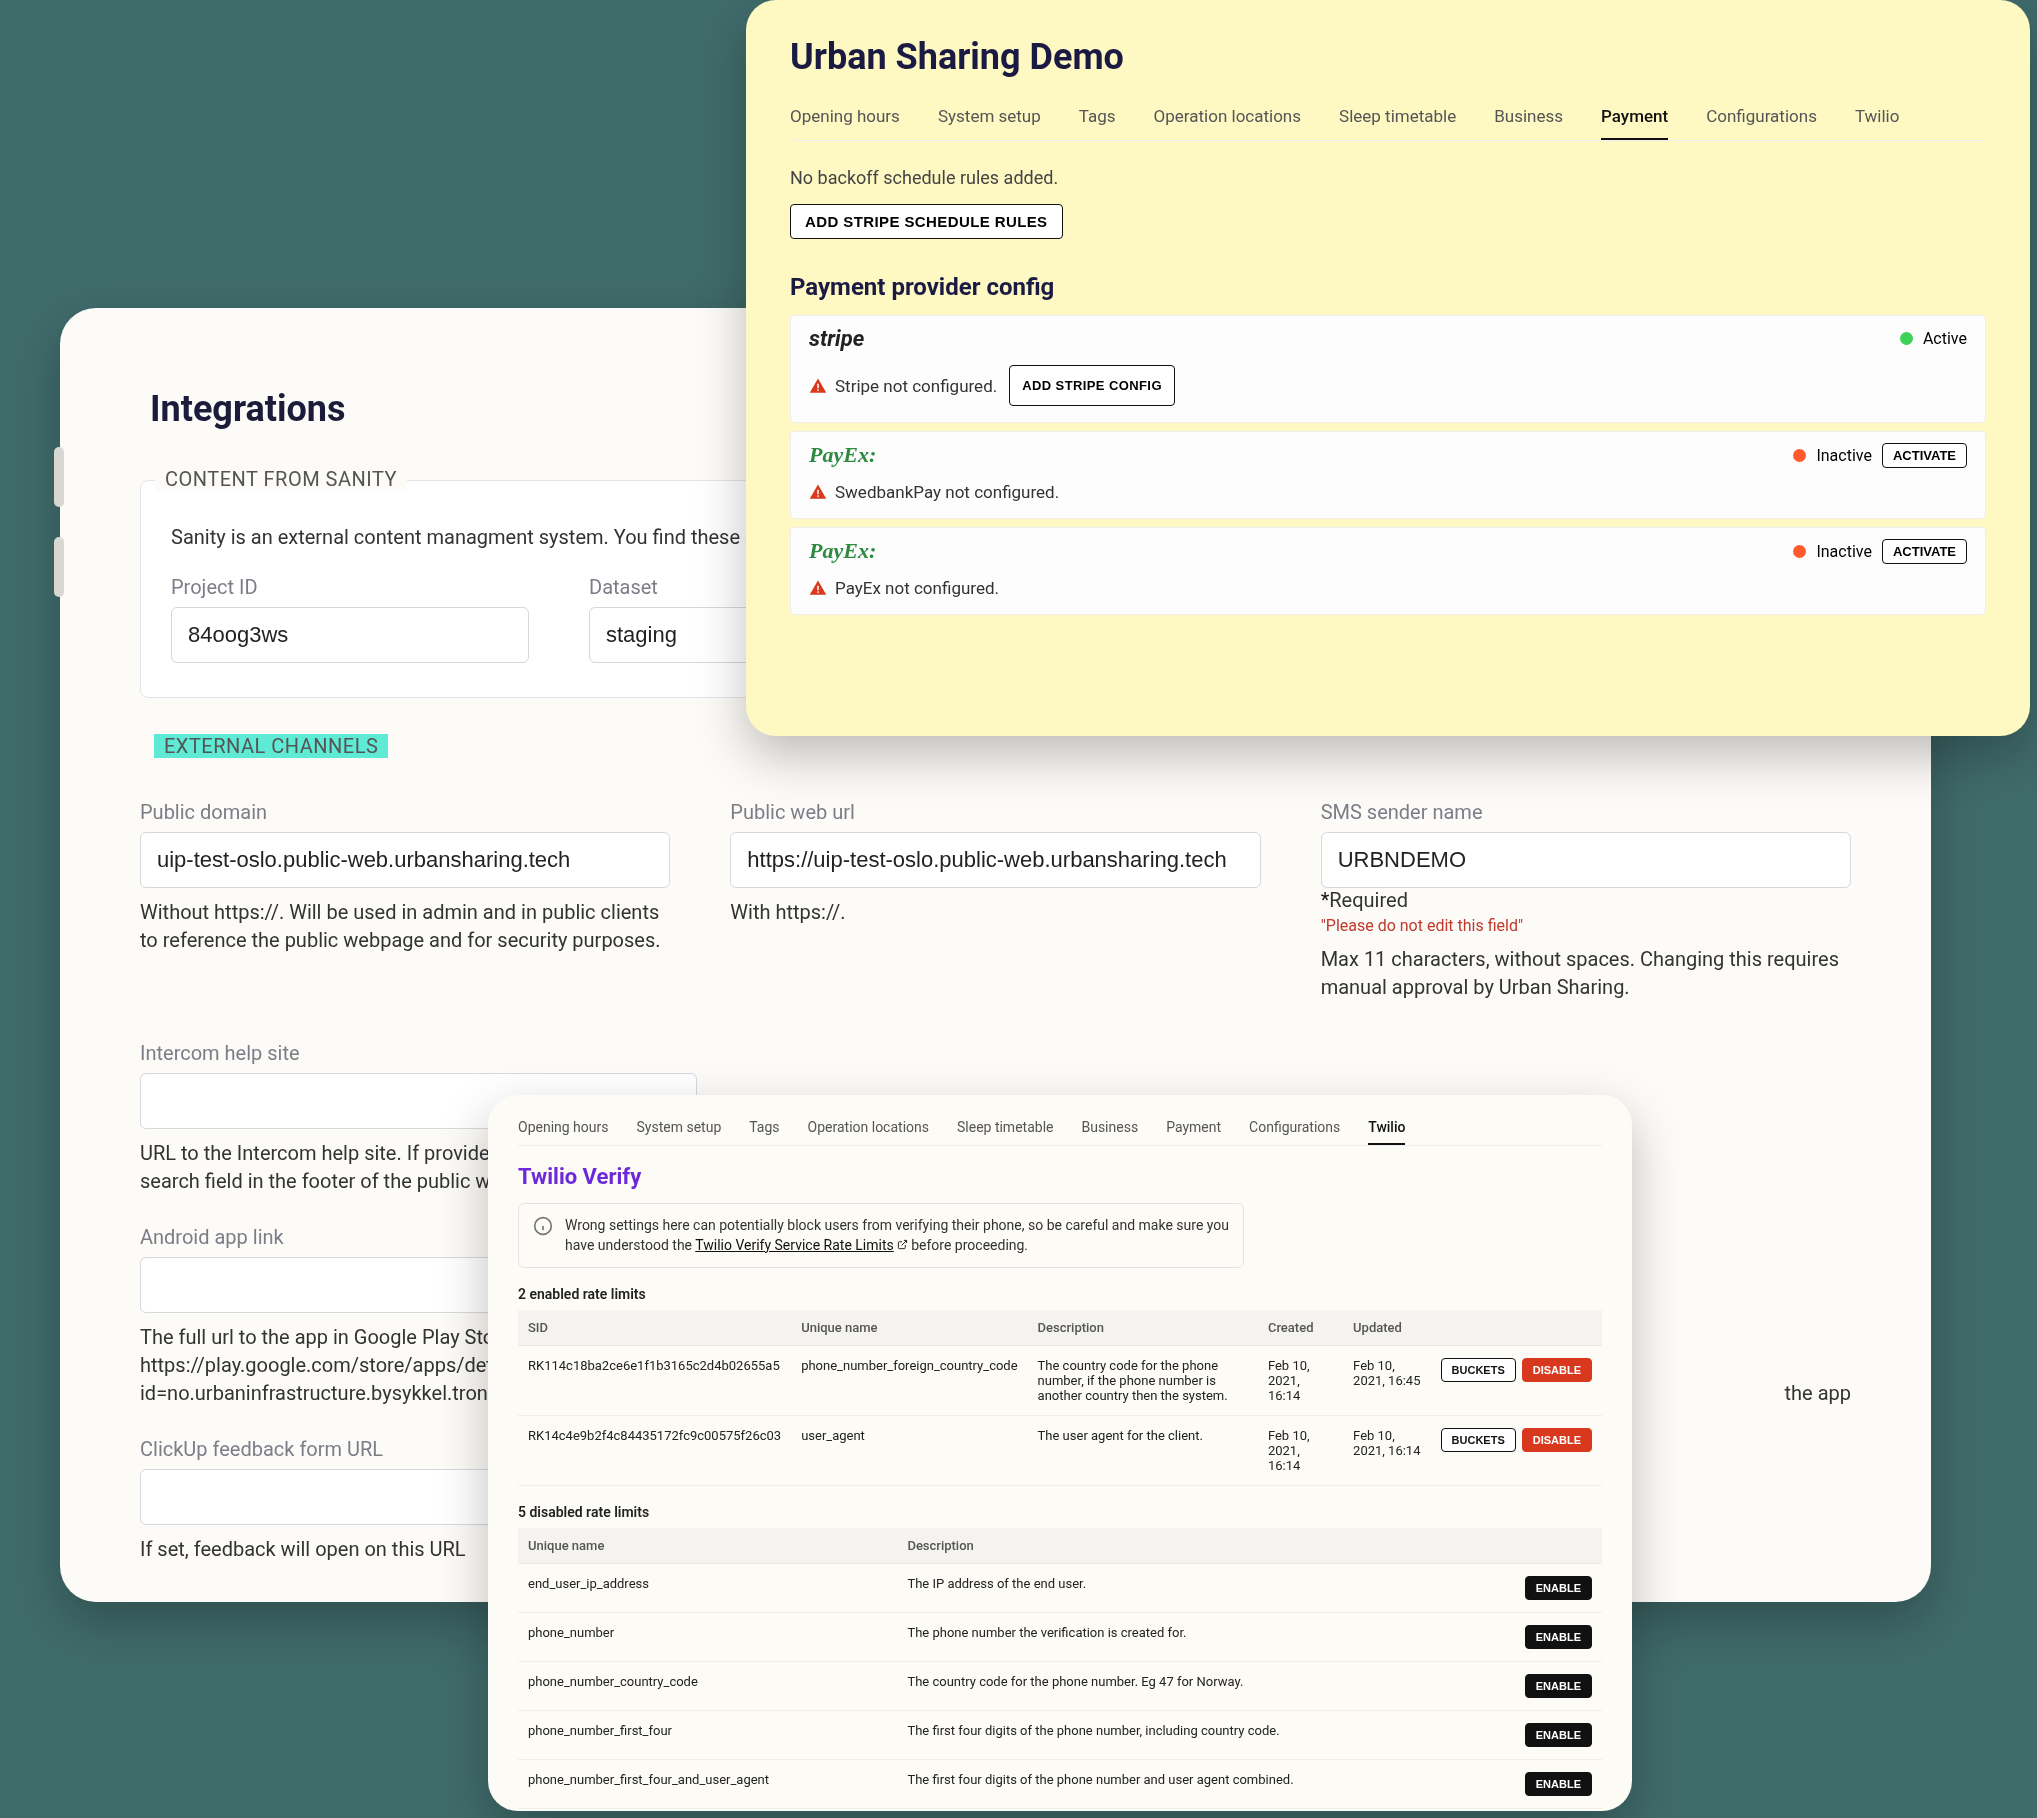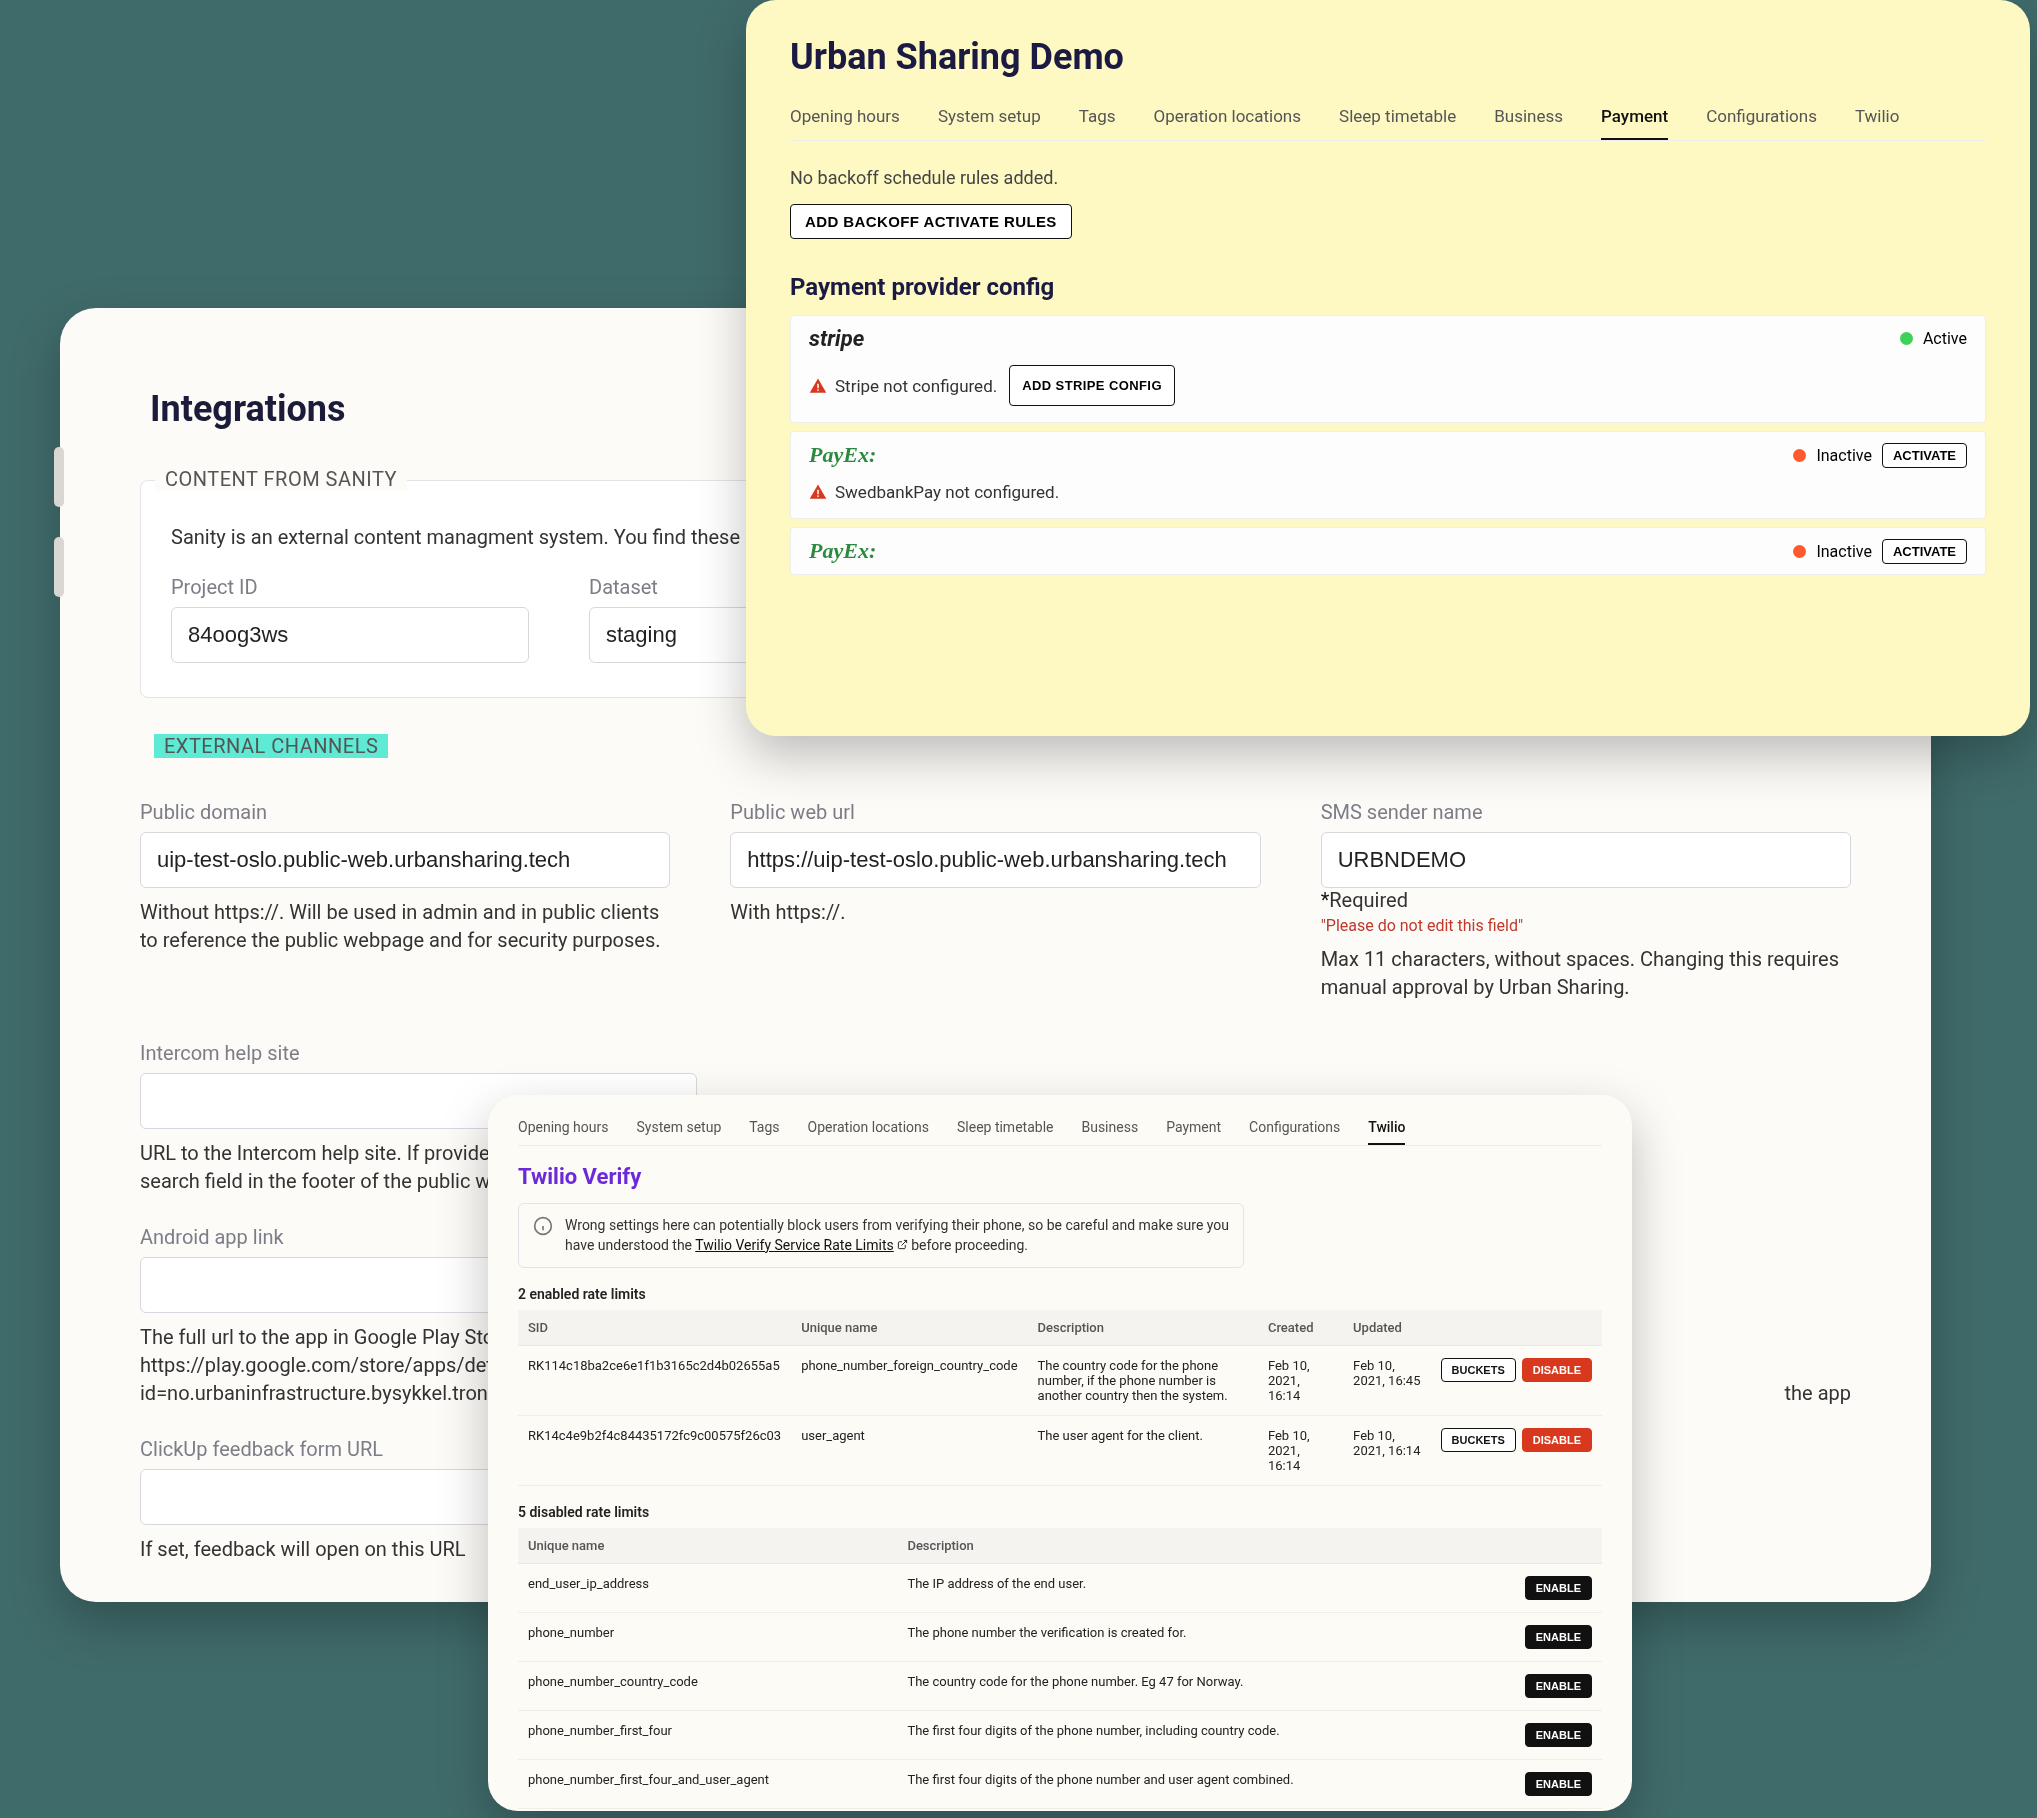--- a/index.html
+++ b/index.html
@@ -208,21 +208,21 @@
       <div class="tab">Tags</div>
       <div class="tab">Operation locations</div>
       <div class="tab">Sleep timetable</div>
       <div class="tab">Business</div>
       <div class="tab active">Payment</div>
       <div class="tab">Configurations</div>
       <div class="tab">Twilio</div>
     </div>
 
   <div class="sub-note">No backoff schedule rules added.</div>
-  <button class="btn-outline">ADD BACKOFF ACTIVATE RULES</button>
+  <button class="btn-outline">ADD STRIPE SCHEDULE RULES</button>
 
   <div class="sec-head">Payment provider config</div>
   <div id="providers">
     <div class="prov">
       <div class="prov-h">
         <div class="left">
             <span class="stripe-logo">stripe</span>
           </div>
         <div class="right">
           <span class="dot green"></span>
@@ -268,20 +268,31 @@
     <div class="prov">
       <div class="prov-h">
         <div class="left">
             <span class="payex-logo">PayEx<span class="dot-accent">:</span></span>
           </div>
         <div class="right">
           <span class="dot red"></span>
           <span>Inactive</span>
           <button class="btn-tiny">ACTIVATE</button>
         </div>
+      </div>
+      <div class="prov-body">
+        <div class="warn-line">
+            <svg class="warn-ico" viewBox="0 0 24 24">
+              <path fill="#d7381e" d="M12 2 1 21h22L12 2z"></path>
+              <rect x="11" y="9" width="2" height="6" fill="#fff"></rect>
+              <rect x="11" y="16.5" width="2" height="2" fill="#fff"></rect>
+            </svg>
+            <span>PayEx not configured.</span>
+          </div>
+
       </div>
     </div>
     </div>
 </div>
 
 <div class="panel panel-c">
   <div class="tabs" id="twilio-tabs">
       <div class="tab">Opening hours</div>
       <div class="tab">System setup</div>
       <div class="tab">Tags</div>

